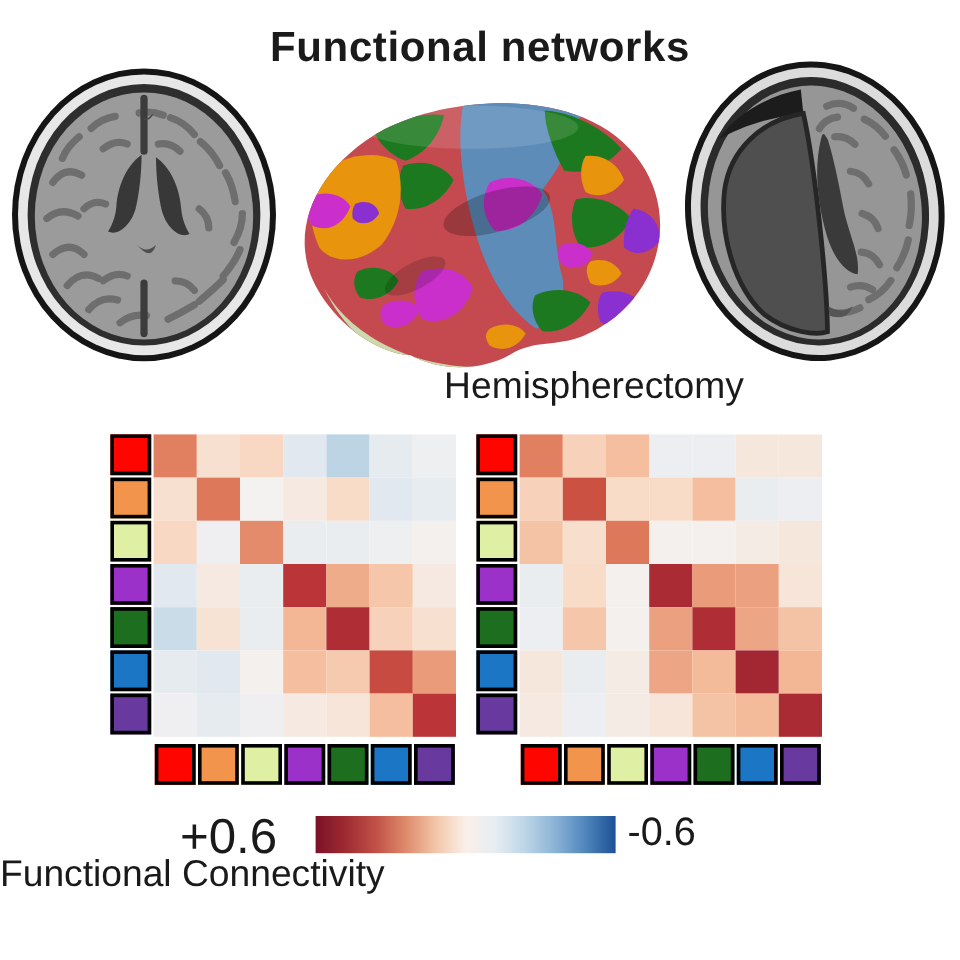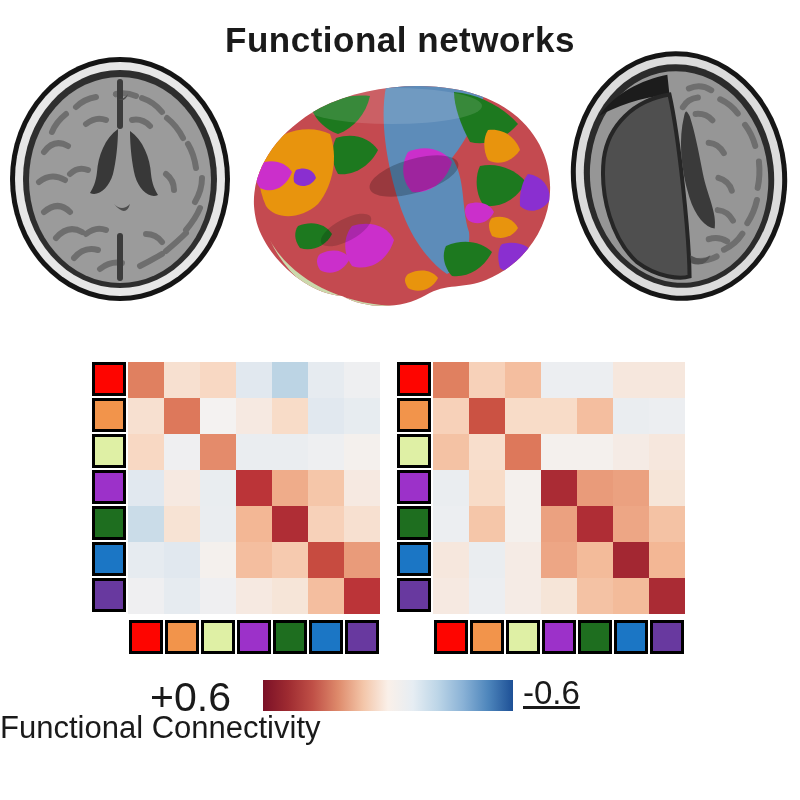--- a/index.html
+++ b/index.html
@@ -17,21 +17,21 @@
   .cell{width:36px;height:36px;}
   .row-swatches{position:absolute;display:flex;flex-direction:column;gap:2px;}
   #controls-rows{left:92px;top:362px;}
   #hemi-rows{left:397px;top:362px;}
   .col-swatches{position:absolute;display:flex;flex-direction:row;gap:2px;}
   #controls-cols{left:129px;top:620px;}
   #hemi-cols{left:434px;top:620px;}
   .swatch{width:28px;height:28px;border:3px solid #000;background:#ccc;}
   .colorbar{position:absolute;left:263px;top:680px;width:250px;height:31px;}
   .cb-max{position:absolute;left:150px;top:674px;width:100px;font-size:41px;}
-  .cb-min{position:absolute;left:523px;top:674px;width:110px;text-align:left;font-size:33px;text-decoration:underline;}
+  .cb-min{position:absolute;left:523px;top:674px;width:110px;text-align:left;font-size:33px;}
   .cb-title{position:absolute;left:0;top:710px;width:100%;text-align:left;font-size:31px;}
   .brain-svg{position:absolute;}
   #control-mri{left:6px;top:54px;}
   #surface-map{left:242px;top:80px;}
   #hemi-mri{left:562px;top:46px;}
 </style>
 </head>
 <body>
 
 <div class="canvas">
@@ -130,20 +130,21 @@
         <path d="M156,136 q10,4 12,14"></path>
           <path d="M152,168 q10,2 14,12"></path>
         <path d="M140,196 q10,-2 18,4"></path>
           <path d="M128,62 q6,-8 16,-8"></path>
       </g>
       <path d="M128,72 C121,92 119,120 125,152 C129,172 138,184 147,186 C151,170 143,152 141,130 C139,106 137,86 134,72 C131,64 130,66 128,72 Z" fill="#3a3a3a"></path>
       <path d="M120,210 q10,8 20,2 q-6,12 -20,6 Z" fill="#555555"></path>
     </g>
   </svg>
 
+  <div id="hemi-label" class="panel-label">Hemispherectomy</div>
 
   <div id="controls-rows" class="row-swatches">
       <div class="swatch" style="background: rgb(254, 5, 0);"></div>
       <div class="swatch" style="background: rgb(242, 148, 75);"></div>
       <div class="swatch" style="background: rgb(223, 240, 165);"></div>
       <div class="swatch" style="background: rgb(156, 49, 201);"></div>
       <div class="swatch" style="background: rgb(30, 110, 31);"></div>
       <div class="swatch" style="background: rgb(27, 118, 197);"></div>
       <div class="swatch" style="background: rgb(104, 57, 159);"></div>
     </div>

